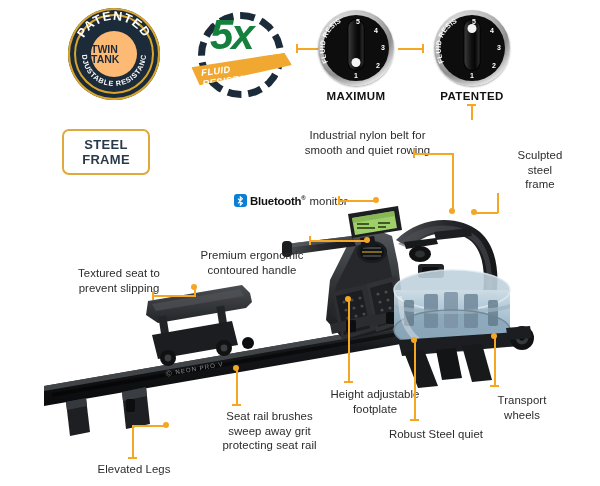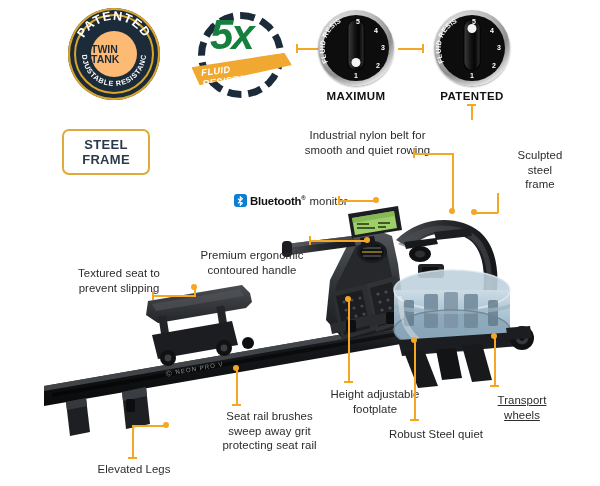--- a/index.html
+++ b/index.html
@@ -363,21 +363,21 @@
   <div class="ll llv" style="left:348px;top:358px;height:24px;"></div>
   <div class="capw" style="left:344px;top:381px;"></div>
   <div class="dot" style="left:345px;top:296px;"></div>
   <div class="ll llv" style="left:348px;top:299px;height:60px;"></div>
 
   <div class="callout" style="left:371px;top:427px;width:130px;">Robust Steel quiet</div>
   <div class="ll llv" style="left:414px;top:340px;height:80px;"></div>
   <div class="capw" style="left:410px;top:419px;"></div>
   <div class="dot" style="left:411px;top:337px;"></div>
 
-  <div class="callout" style="left:472px;top:393px;width:100px;text-decoration:underline;">Transport<br>wheels</div>
+  <div class="callout" style="left:472px;top:393px;width:100px;">Transport<br>wheels</div>
   <div class="ll llv" style="left:494px;top:346px;height:40px;"></div>
   <div class="capw" style="left:490px;top:385px;"></div>
   <div class="dot" style="left:491px;top:333px;"></div>
   <div class="ll llv" style="left:494px;top:336px;height:12px;"></div>
 
   <div class="callout" style="left:79px;top:462px;width:110px;">Elevated Legs</div>
   <div class="ll llv" style="left:132px;top:425px;height:34px;"></div>
   <div class="ll llh" style="left:132px;top:425px;width:34px;"></div>
   <div class="capw" style="left:128px;top:457px;"></div>
   <div class="dot" style="left:163px;top:422px;"></div>

